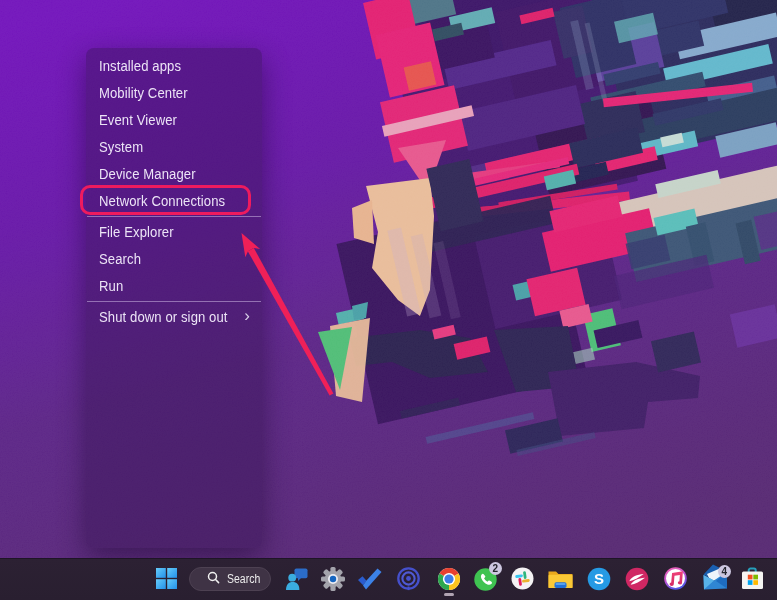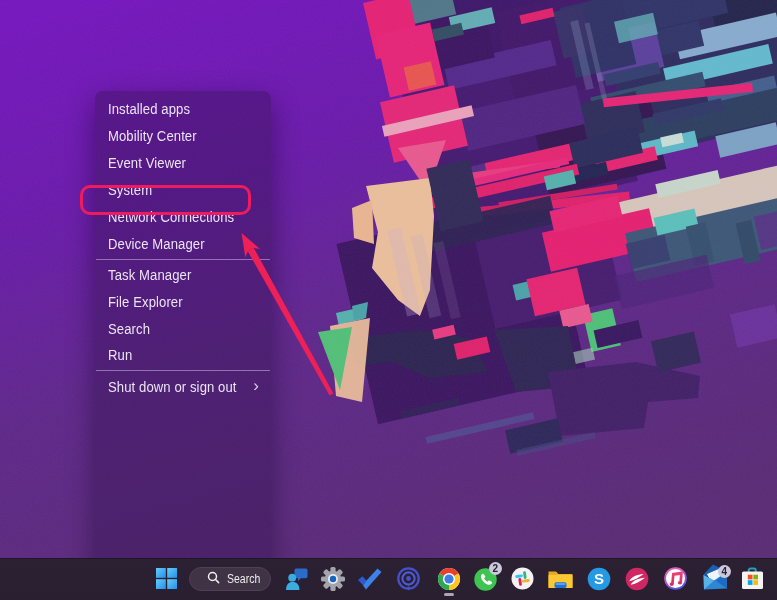--- a/index.html
+++ b/index.html
@@ -1,18 +1,18 @@
 <!DOCTYPE html>
 <html><head><meta charset="utf-8"><style>
 * { margin:0; padding:0; box-sizing:border-box; }
 body { width:777px; height:600px; overflow:hidden; font-family:"Liberation Sans",sans-serif; }
 #stage { position:relative; width:777px; height:600px; overflow:hidden; background:#6a15ae; }
-#menu { position:absolute; left:95px; top:48px; width:176px; height:500px;
+#menu { position:absolute; left:86px; top:48px; width:176px; height:500px;
   background:rgba(52,18,80,0.42); border-radius:8px; padding-top:4.5px;
-  box-shadow:0 10px 28px rgba(20,0,40,0.45);margin-top:43px; }
+  box-shadow:0 10px 28px rgba(20,0,40,0.45); }
 .mi { display:flex; align-items:center; padding-left:13px; color:#ece4f6; font-size:14px;
   letter-spacing:0.1px; position:relative; }
 .mi .t { display:inline-block; transform:scaleX(0.935); transform-origin:0 50%; white-space:nowrap; }
 .sep { height:1.2px; background:rgba(215,195,235,0.5); margin:1.6px 1px; }
 .chev { position:absolute; right:12px; top:50%; transform:translateY(-54%); font-size:17px; color:#d8cfe8; }
 #hl { position:absolute; left:80px; top:184.5px; width:171px; height:30.5px;
   border:3.6px solid #ee1b5e; border-radius:10px; }
 #bar { position:absolute; left:0; top:558px; width:777px; height:42px;
   background:linear-gradient(#2c2133,#291f30); border-top:1px solid #1e1526; }
 #pill { position:absolute; left:189px; top:566.5px; width:82px; height:24px; border-radius:12px;
@@ -142,29 +142,26 @@
       <div class="mi" style="height:27.0px">
         <span class="t">Mobility Center</span>
       </div>
       <div class="mi" style="height:27.0px">
         <span class="t">Event Viewer</span>
       </div>
       <div class="mi" style="height:27.0px">
         <span class="t">System</span>
       </div>
       <div class="mi" style="height:27.0px">
+        <span class="t">Device Manager</span>
+      </div>
+      <div class="mi" style="height:27.0px">
         <span class="t">Network Connections</span>
       </div>
-      <div class="mi" style="height:27.0px">
-        <span class="t">Device Manager</span>
-      </div>
       <div class="sep"></div>
-      <div class="mi" style="height:26.7px">
-        <span class="t">Task Manager</span>
-      </div>
       <div class="mi" style="height:26.7px">
         <span class="t">File Explorer</span>
       </div>
       <div class="mi" style="height:26.7px">
         <span class="t">Search</span>
       </div>
       <div class="mi" style="height:26.7px">
         <span class="t">Run</span>
       </div>
       <div class="sep"></div>

